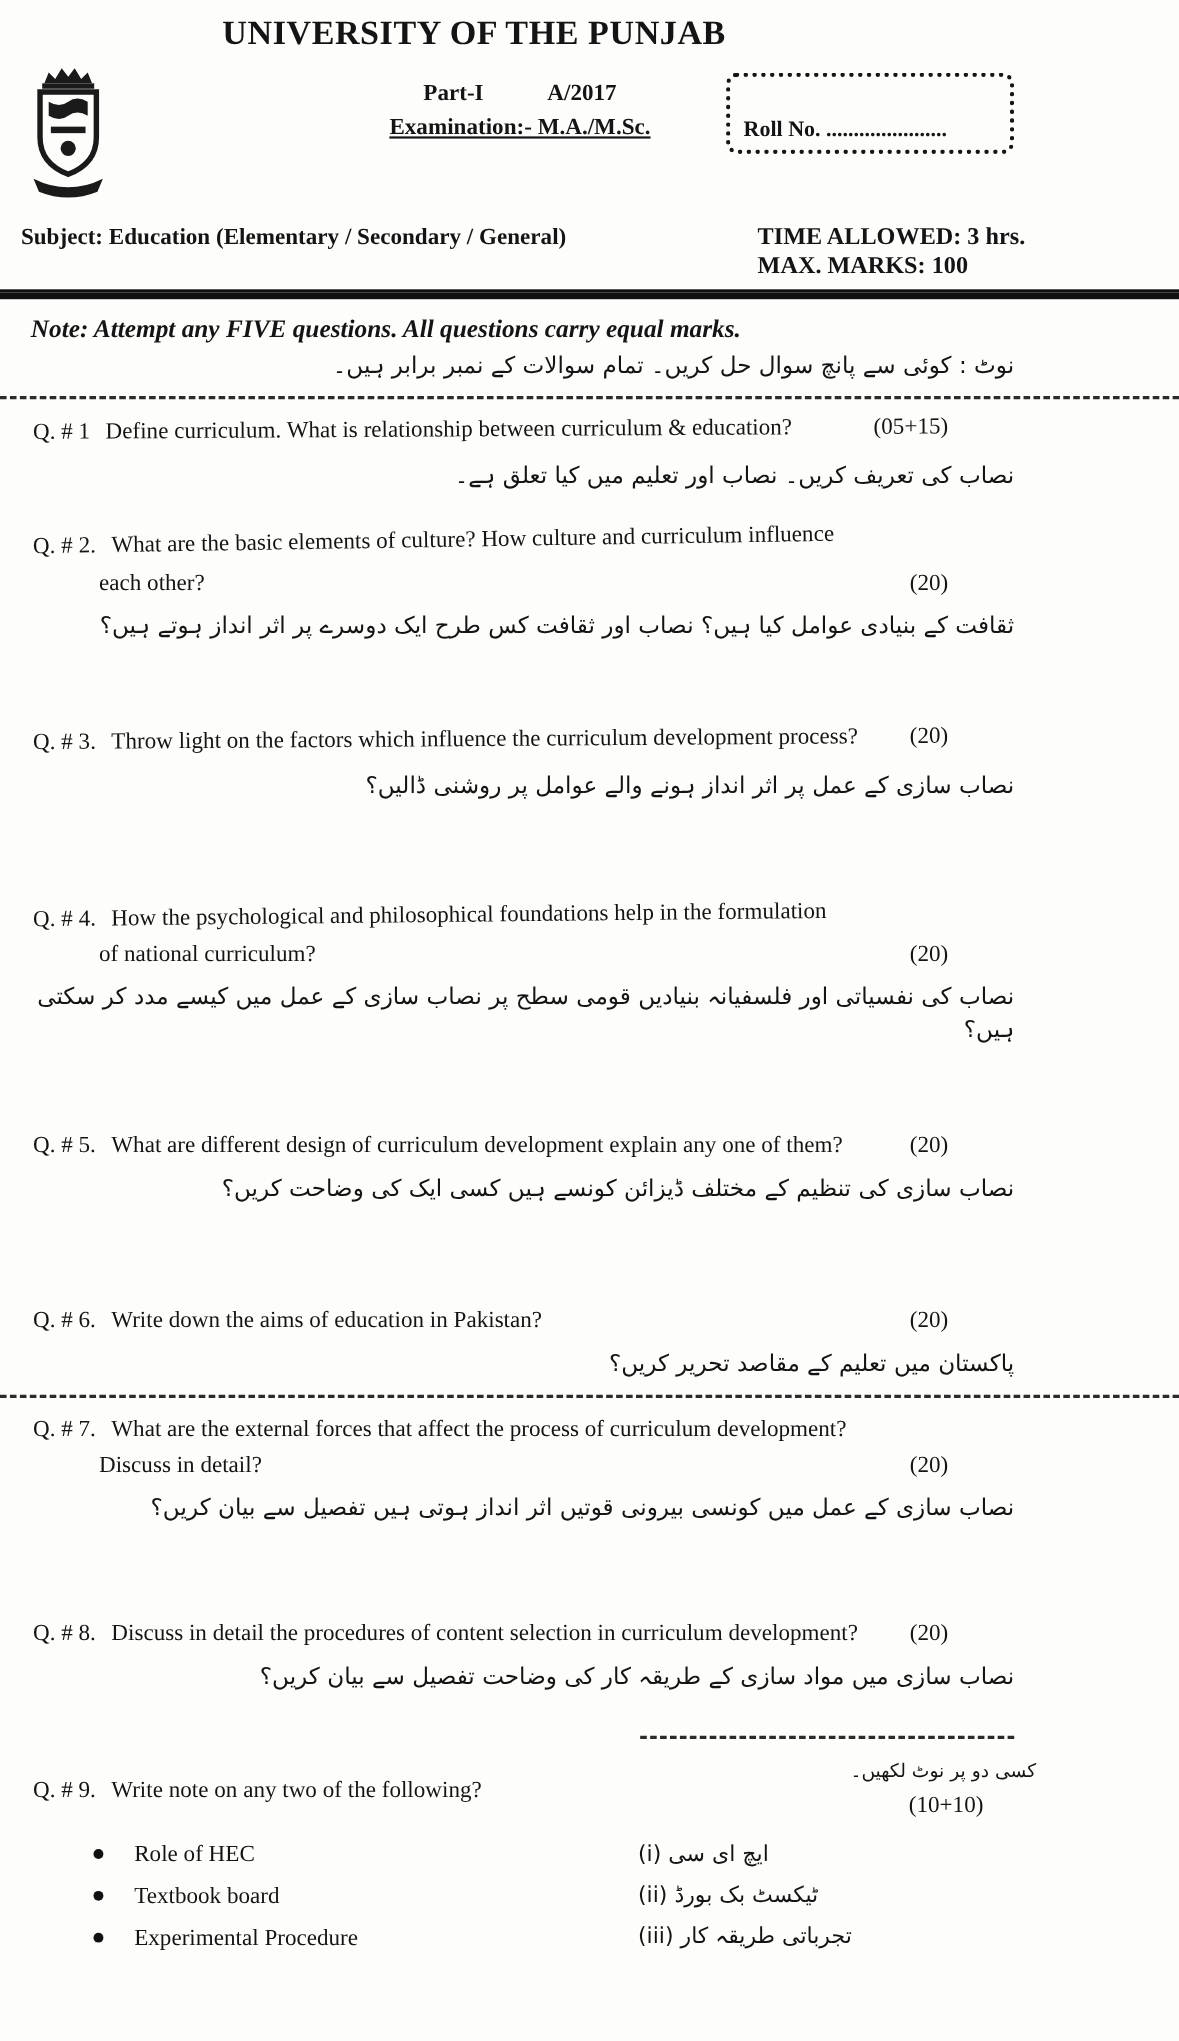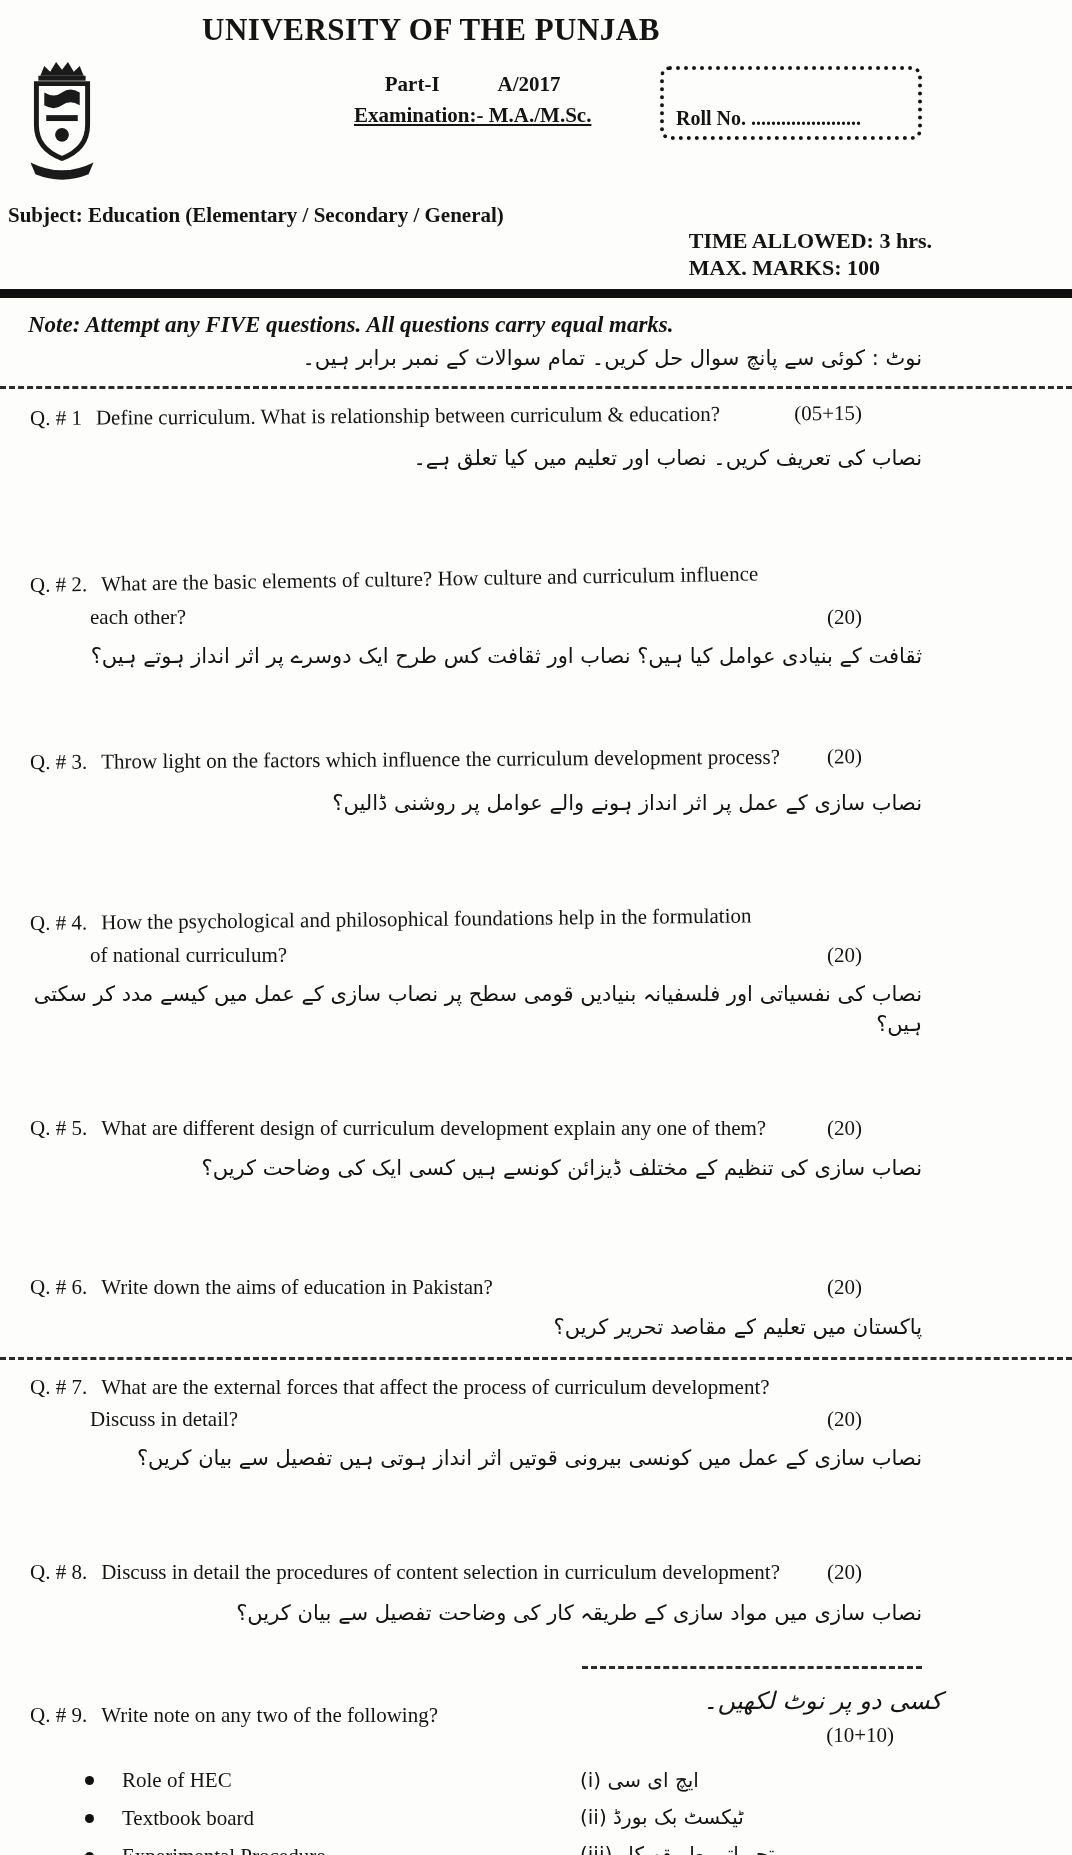--- a/index.html
+++ b/index.html
@@ -10,21 +10,21 @@
   
   .univ { text-align:center; padding-right:210px; font-size:31px; font-weight:bold; letter-spacing:.5px; margin-top:2px; }
   .head-row { display:flex; align-items:flex-start; padding:6px 150px 0 22px; margin-top:6px;gap:32px; }
   .logo { width:80px; height:128px; flex:0 0 auto; }
   .center-block { margin-left:220px; padding-top:12px; text-align:center; }
   .part-line { display:flex; gap:58px; font-size:21px; font-weight:bold; justify-content:center; }
   .exam-line { font-size:21px; font-weight:bold; text-decoration:underline; margin-top:6px; white-space:nowrap; }
   .roll-box { margin-left:auto; width:262px; height:74px; border:4px dotted #161616; border-radius:10px; display:flex; align-items:flex-end; padding:6px 12px; margin-top:6px; }
   .roll-label { font-size:20px; font-weight:bold; }
 
-  .meta-row { display:flex; padding:14px 140px 0 8px;flex-direction:column; }
+  .meta-row { display:flex; padding:14px 140px 0 19px; }
   .meta-left div { font-size:21px; font-weight:bold; line-height:1.25; white-space:nowrap; }
   .meta-right { margin-left:auto;font-family:Liberation Serif, serif; }
   .meta-right div { font-size:22px; font-weight:bold; line-height:1.2; white-space:nowrap; }
 
   .rule-double { margin-top:8px; border-top:3px solid #101010; border-bottom:6px solid #101010; height:9px; }
 
   
   .note-en { font-size:23px; font-weight:bold; font-style:italic; padding:14px 0 0 28px; }
   .urdu { direction:rtl; font-family:"DejaVu Sans", sans-serif; }
   .note-ur { font-size:21px; padding:8px 150px 0 0; }
@@ -33,39 +33,39 @@
   .dashed-partial { border-top:3px dashed #2b2b2b; width:340px; margin-left:auto; margin-right:150px; }
 
   
   .q { padding-left:30px; }
   .q-line { display:flex; align-items:baseline; padding-right:210px; font-size:21px; line-height:1.3; }
   .q-num { margin-right:14px; white-space:nowrap; }
   .q-marks { margin-left:auto; padding-left:18px; white-space:nowrap; }
   .q-cont { display:flex; align-items:baseline; padding:6px 210px 0 60px; font-size:21px; }
   .q-urdu { font-size:21px; padding:12px 150px 0 0; line-height:1.4; }
 
-  .q1 { margin-top:16px; margin-bottom:98px; }
+  .q1 { margin-top:16px; margin-bottom:36px; }
   .q1 .q-line { transform:rotate(-0.35deg); transform-origin:left center; }
   .q2 { margin-bottom:78px; }
   .q2 .q-line { transform:rotate(-0.9deg); transform-origin:left center; }
   .q3 { margin-bottom:92px; }
   .q3 .q-line { transform:rotate(-0.4deg); transform-origin:left center; }
   .q4 { margin-bottom:76px; }
   .q4 .q-line { transform:rotate(-0.6deg); transform-origin:left center; }
   .q5 { margin-bottom:90px; }
   .q6 { margin-bottom:14px; }
   .q7 { margin-top:14px; margin-bottom:86px; }
   .q8 { margin-bottom:38px; }
   .q9 { margin-top:18px; }
 
   
   .q9-top { display:flex; align-items:flex-start; }
   .q9-left { display:flex; font-size:21px; padding-top:16px; }
   .q9-right { margin-left:auto; margin-right:130px; display:flex; flex-direction:column; align-items:flex-end; }
-  .q9-urdu-head { font-size:24px;font-style:italic; }
+  .q9-urdu-head { font-size:17px; }
   .q9-marks { font-size:21px; margin:8px 48px 0 0; }
   .q9-cols { display:flex; margin-top:20px; }
   .bullets-col { width:430px; }
   .bullet-row { display:flex; align-items:center; font-size:21px; margin-bottom:13px; }
   .bullet-dot { width:9px; height:9px; background:#111; border-radius:50%; margin:0 28px 0 55px; flex:0 0 auto; }
   .urdu-col { flex:1; direction:ltr; text-align:left; padding-left:120px; font-family:"DejaVu Sans", sans-serif; font-size:20px; }
   .urdu-col .urdu-item { margin-bottom:13px; }
 </style>
 </head>
 <body>

